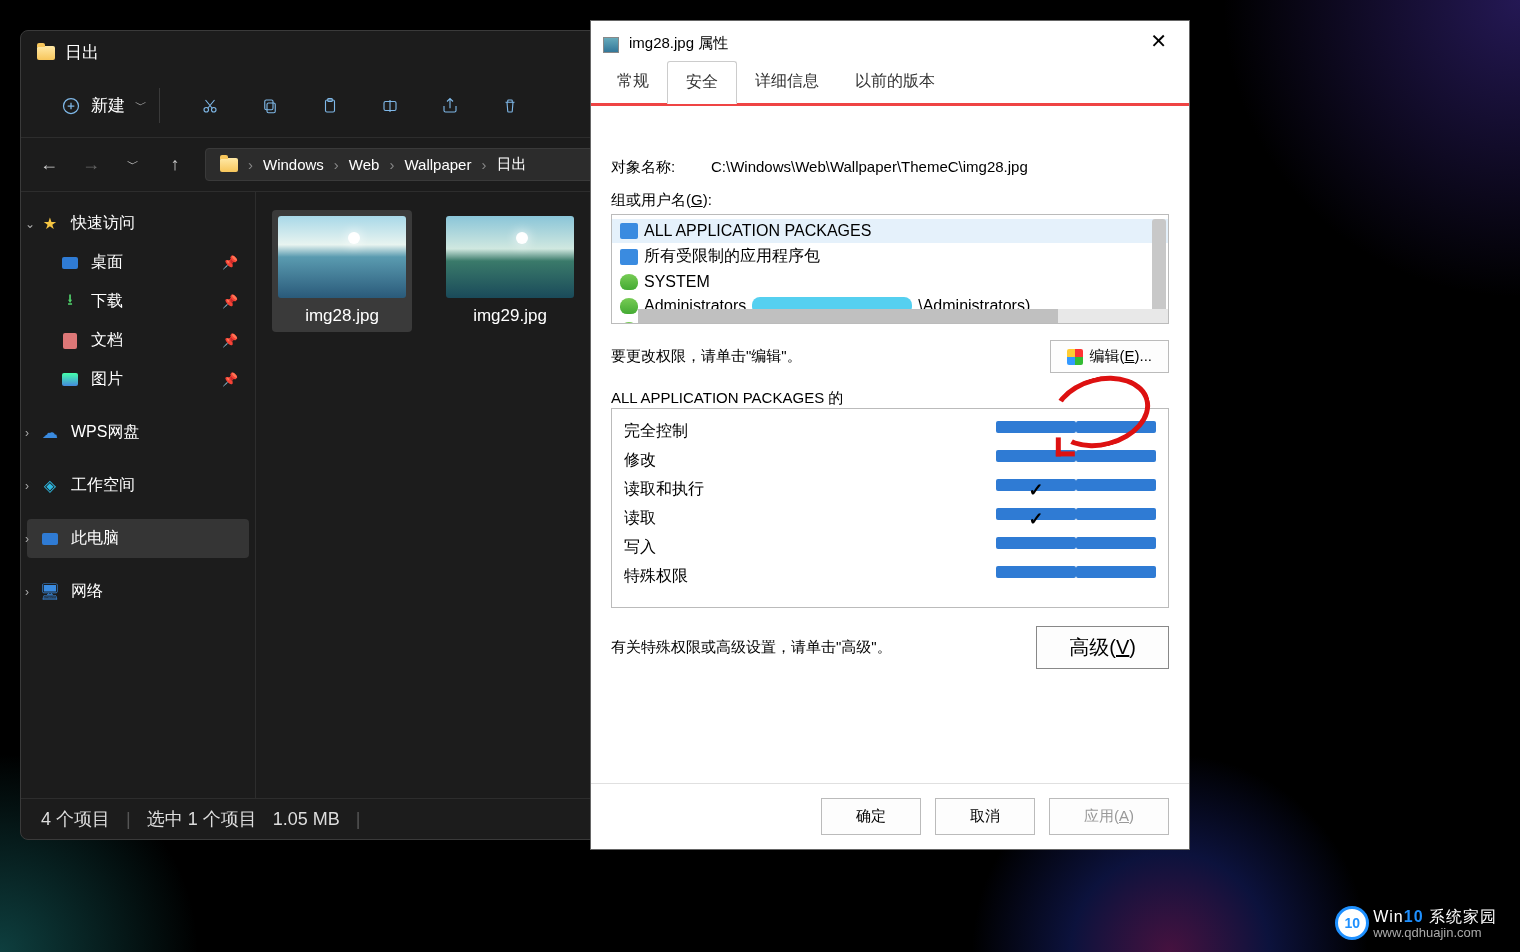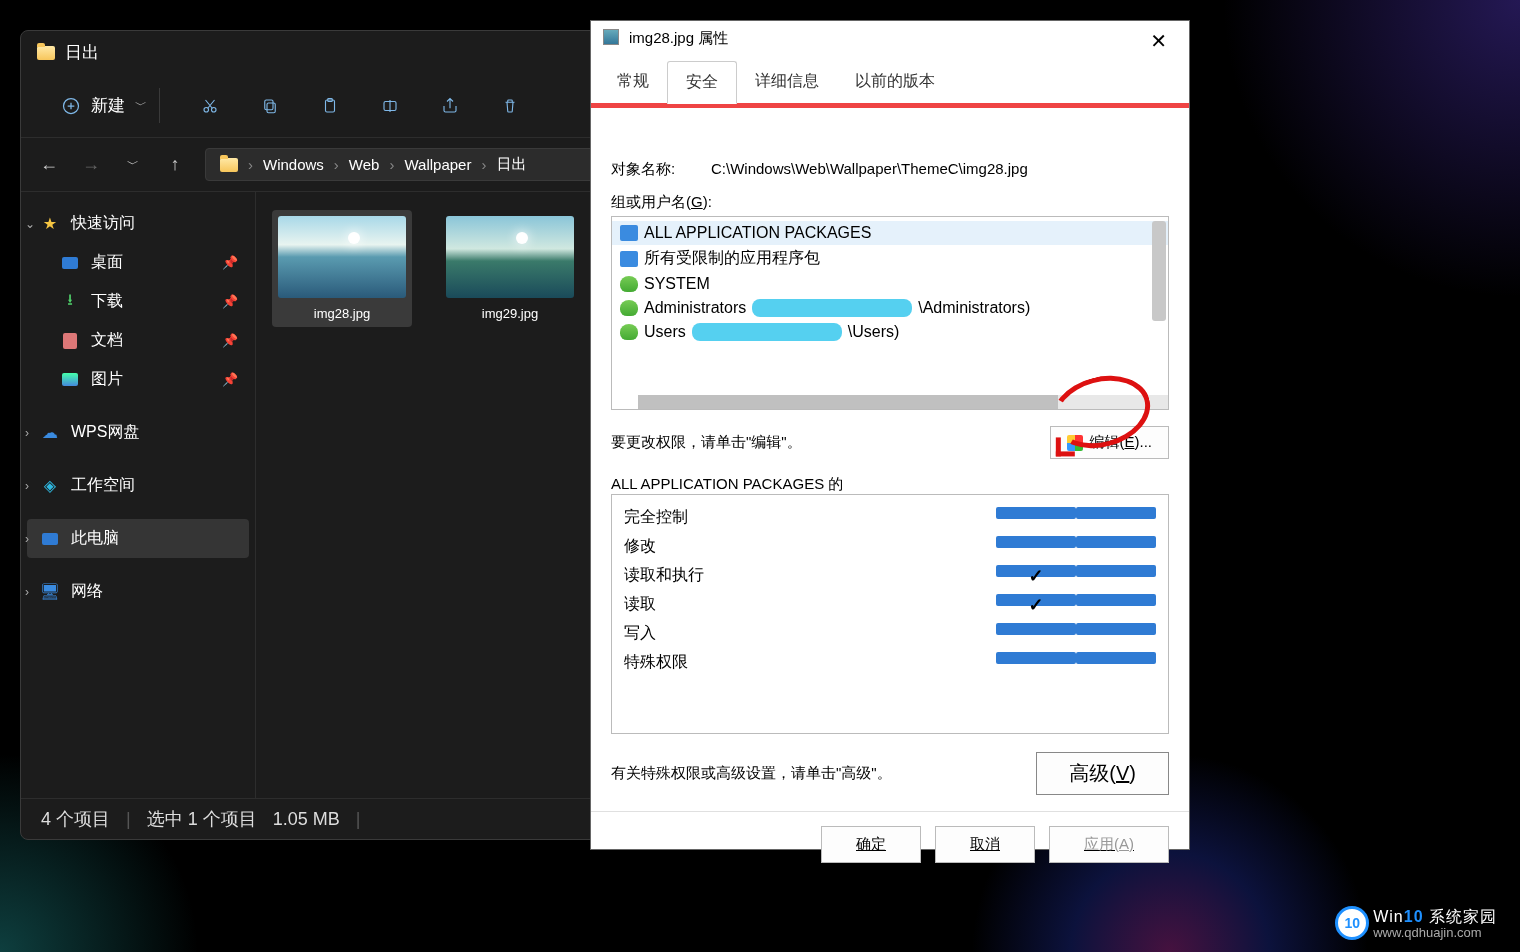--- a/index.html
+++ b/index.html
@@ -42,67 +42,67 @@
 .ws { color:#2fb8e0; font-size:16px; }
 .pc { background:#2f7bd4; width:16px; height:12px; border-radius:2px; }
 .net { color:#3a8be0; font-size:16px; }
 
 .content { flex:1; padding:18px 16px; display:flex; gap:28px; align-items:flex-start; }
 .thumb { width:140px; display:flex; flex-direction:column; align-items:center; gap:8px; padding:6px; border-radius:4px; cursor:pointer; }
 .thumb.sel { background:#3a3a3a; }
 .thumb-img { width:128px; height:82px; border-radius:3px; background:linear-gradient(to bottom, #a8d8e8 0%, #e8f4f0 35%, #5a9bb0 50%, #2a5a7a 100%); position:relative; }
 .thumb-img::after { content:''; position:absolute; left:55%; top:20%; width:12px; height:12px; background:#fff; border-radius:50%; box-shadow:0 0 12px #fff; }
 .thumb-img.v2 { background:linear-gradient(to bottom, #8ac5d8 0%, #d0e8e0 40%, #3a7a6a 55%, #1a4a5a 100%); }
-.thumb-label { font-size:13px; }
+.thumb-label { font-size:17px; }
 
 .statusbar { display:flex; align-items:center; gap:16px; padding:8px 20px; font-size:18px; color:#ddd; border-top:1px solid #2d2d2d; }
 .stat-sep { color:#555; }
 
 
 .dialog { position:absolute; top:20px; left:590px; width:600px; height:830px; background:#fff; border:1px solid #666; color:#000; display:flex; flex-direction:column; font-size:15px; }
-.dlg-title { display:flex; align-items:flex-start; padding:8px 12px; gap:10px; }
+.dlg-title { display:flex; align-items:flex-end; padding:8px 12px; gap:10px; }
 .dlg-ico { width:16px; height:16px; background:linear-gradient(#6ab,#379); border:1px solid #888; }
 .dlg-close { margin-left:auto; font-size:20px; cursor:pointer; padding:0 10px; }
-.tabs { display:flex; border-bottom:5px solid #ef4444; padding:0 8px; }
+.tabs { display:flex; border-bottom:3px solid #ef4444; padding:0 8px; }
 .tab { padding:10px 18px; cursor:pointer; font-size:16px; color:#333; }
 .tab.active { border:1px solid #ccc; border-bottom:1px solid #fff; margin-bottom:-1px; background:#fff; border-radius:3px 3px 0 0; }
 .dlg-body { padding:16px 20px; flex:1; }
 .row { display:flex; gap:20px; margin-bottom:14px;margin-top:36px; }
 .row .lab { min-width:80px; }
 .group-label { margin-bottom:4px; }
 .underline { text-decoration: underline; }
-.listbox { border:1px solid #bbb; height:194px; overflow:hidden; position:relative; }
+.listbox { border:1px solid #bbb; height:110px; overflow:hidden; position:relative; }
 .listbox-inner { padding:4px 0; }
 .li-item { display:flex; align-items:center; gap:6px; padding:3px 8px; font-size:16px; }
 .li-item.sel { background:#e5f1fb; }
 .li-ico { width:18px; height:16px; background:#3a8be0; border-radius:2px; display:inline-block; }
 .li-ico.grp { background:linear-gradient(#7c5,#4a3); border-radius:50% 50% 40% 40%; }
 .redact { display:inline-block; background:#55d0f0; height:18px; border-radius:8px; }
 .scroll-thumb { position:absolute; right:2px; top:4px; width:14px; height:100px; background:#c8c8c8; border-radius:3px; }
 .scroll-track { position:absolute; right:0; bottom:0; left:26px; height:14px; background:#e8e8e8; }
 .scroll-hthumb { position:absolute; bottom:0; left:26px; width:420px; height:14px; background:#c0c0c0; }
 
 .edit-row { display:flex; align-items:center; margin:16px 0; }
 .edit-btn { margin-left:auto; border:1px solid #bbb; background:#fdfdfd; padding:6px 16px; cursor:pointer; display:flex; align-items:center; gap:6px; font-size:15px; }
 .shield { width:16px; height:16px; background:conic-gradient(#f33 0 25%, #3b3 0 50%, #39f 0 75%, #fc3 0); border-radius:2px; }
 .annotate { position:absolute; border:5px solid #d11; border-radius:50%; width:100px; height:70px; right:38px; top:356px; border-left-color:transparent; transform:rotate(-15deg); pointer-events:none; }
 .annotate::after { content:''; position:absolute; left:-8px; bottom:-4px; width:14px; height:14px; border-left:5px solid #d11; border-bottom:5px solid #d11; transform:rotate(15deg); }
 
 .perm-head { display:flex; margin:8px 0 6px; }
 .perm-head .pt { flex:1; }
 .perm-head .col { width:80px; text-align:center; }
-.permbox { border:1px solid #bbb; padding:8px 12px; height:240px; }
+.permbox { border:1px solid #bbb; padding:8px 12px; height:200px; }
 .perm-row { display:flex; padding:4px 0; font-size:16px; }
 .perm-row .pn { flex:1; }
 .perm-row .pc { width:80px; text-align:center; font-size:18px; font-weight:bold; }
 
 .adv-row { display:flex; align-items:center; margin-top:18px; }
 .adv-btn { margin-left:auto; border:1px solid #888; background:#fdfdfd; padding:7px 32px; cursor:pointer; font-size:20px; }
 
-.dlg-buttons { display:flex; gap:14px; justify-content:flex-end; padding:14px 20px; border-top:1px solid #e0e0e0;text-decoration:underline; }
+.dlg-buttons { display:flex; gap:14px; justify-content:flex-end; padding:14px 20px; border-top:1px solid #e0e0e0; }
 .dbtn { border:1px solid #bbb; background:#fdfdfd; padding:8px 34px; cursor:pointer; font-size:15px; }
 .dbtn.disabled { color:#999; }
 
 .watermark { position:absolute; right:23px; bottom:12px; display:flex; align-items:flex-end; gap:4px; color:#fff; }
 .wm-logo { width:34px; height:34px; border:3px solid #1e90ff; border-radius:50%; display:flex; align-items:center; justify-content:center; color:#1e90ff; font-weight:bold; font-size:14px; background:#fff; }
 .wm-txt { display:flex; flex-direction:column; line-height:1.1; }
 .wm-t1 { font-size:16px; letter-spacing:1px; }
 .wm-t1 .b { color:#1e90ff; font-weight:bold; }
 .wm-t2 { font-size:13px; color:#aaa; }
 </style>

